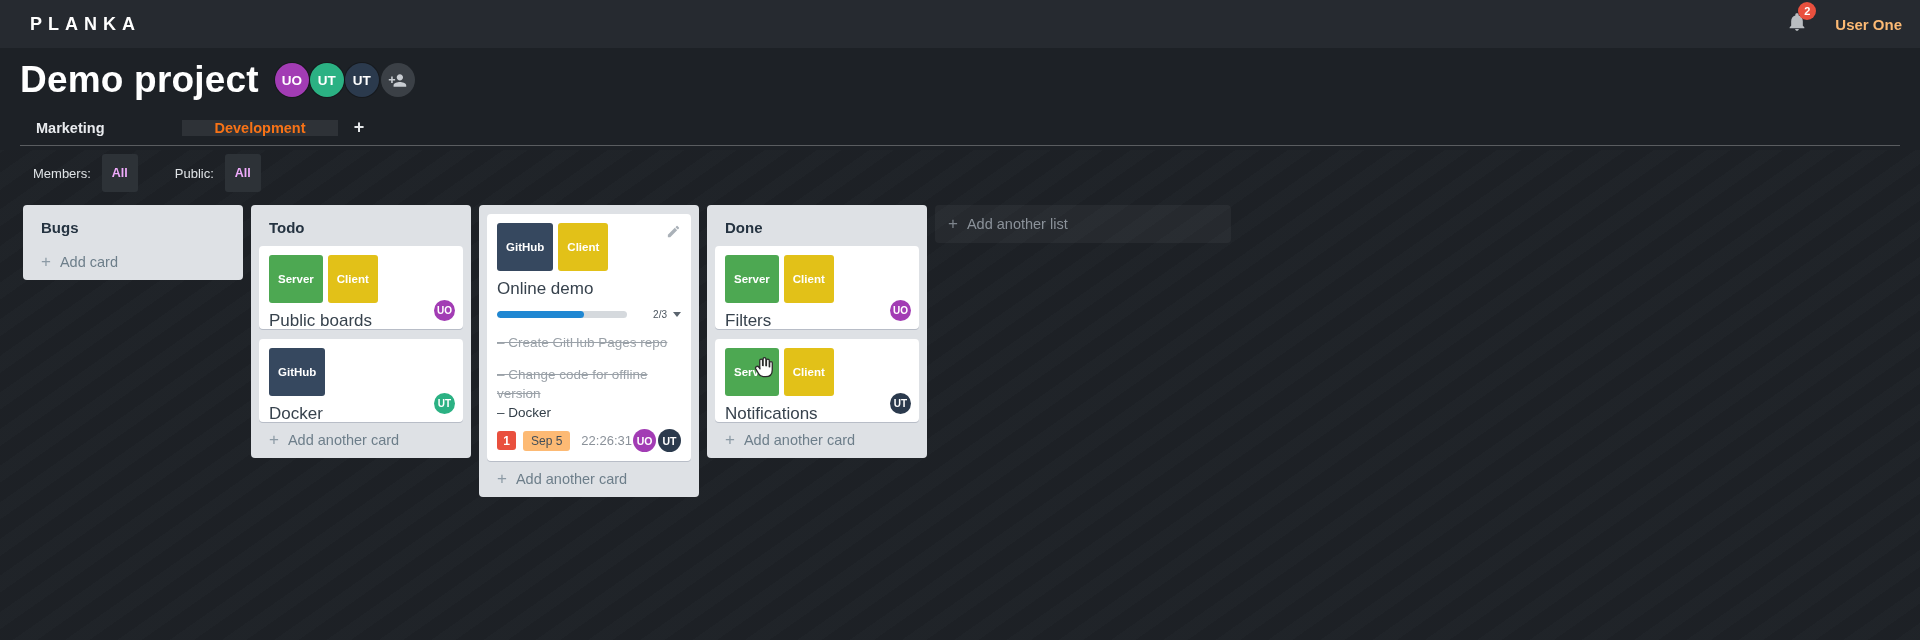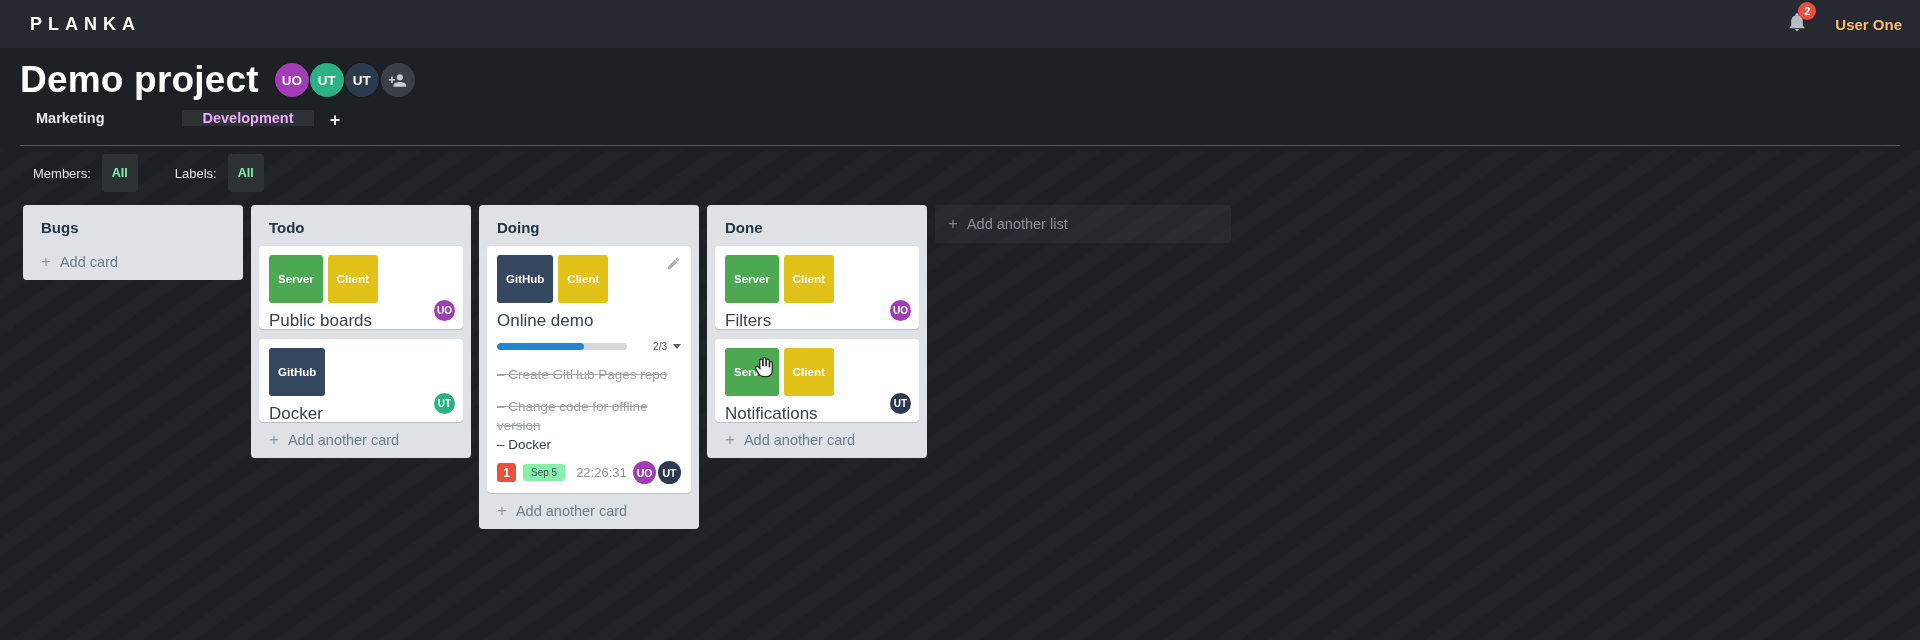--- a/index.html
+++ b/index.html
@@ -36,31 +36,31 @@
   .avatar{
     width:34px; height:34px; border-radius:50%; display:flex; align-items:center; justify-content:center;
     font-size:13.5px; font-weight:bold; color:#fff; box-shadow:0 0 0 1px rgba(0,0,0,0.25);
   }
   .avatar-add{
     width:34px; height:34px; border-radius:50%; background:#3b4046; display:flex;
     align-items:center; justify-content:center; cursor:pointer; margin-left:1px;
   }
 
   
-  .tabs{ display:flex; align-items:flex-start; margin:8px 20px 0 20px; border-bottom:1px solid rgba(255,255,255,0.27); height:36px; position:relative; z-index:4;}
+  .tabs{ display:flex; align-items:center; margin:8px 20px 0 20px; border-bottom:1px solid rgba(255,255,255,0.27); height:36px; position:relative; z-index:4;}
   .tab{ display:flex; align-items:center; font-size:14.5px; font-weight:600; color:#e9ebee; cursor:pointer; }
   .tab.plain{ width:162px; padding-left:16px; }
-  .tab.selected{ width:132px; justify-content:center; background:rgba(255,255,255,0.08); color:#f0abfc; }
+  .tab.selected{ width:156px; justify-content:center; background:rgba(255,255,255,0.08); color:#f97316; }
   .tab-add{ width:42px; display:flex; align-items:center; justify-content:center; font-size:18px; font-weight:bold; color:#e6e8ea; cursor:pointer; }
 
   
   .filters{ display:flex; align-items:center; margin:15px 0 0 33px; height:24px; font-size:13px; position:relative; z-index:4;}
   .filter-label{ color:#dfe3e6; margin-right:11px; }
   .filter-value{
-    background:#2d3237; color:#86efac; font-weight:600; font-size:12.5px;
+    background:#2d3237; color:#f0abfc; font-weight:600; font-size:12.5px;
     padding:12px 10px; border-radius:3px; cursor:pointer;
   }
   .filter-gap{ width:37px; }
 
   
   .board{ display:flex; align-items:flex-start; padding:20px 20px 0 23px; gap:8px; position:relative; z-index:4;}
   .list{
     width:220px; background:#dee1e5; border-radius:4px; padding:9px 8px 8px 8px; flex-shrink:0;
   }
   .list-title{ font-size:15px; font-weight:bold; color:#253341; padding:5px 10px 10px 10px; cursor:pointer; }
@@ -84,21 +84,21 @@
   .caret-down{ width:0; height:0; border-left:4.5px solid transparent; border-right:4.5px solid transparent;
     border-top:5px solid #5a646e; margin-left:6px; cursor:pointer; }
 
   .tasks{ margin-top:6px; }
   .task{ font-size:13.5px; line-height:19px; color:#323e48; }
   .task.done{ color:#9aa1a8; text-decoration:line-through;margin-top:13px; }
 
   .card-footer{ display:flex; align-items:center; margin-top:7px; }
   .notif-badge{ width:19px; height:19px; background:#e9503e; border-radius:3px; color:#fff; font-size:12px;
     font-weight:bold; display:flex; align-items:center; justify-content:center; }
-  .date-chip{ margin-left:7px; background:#86efac; border-radius:3px; padding:3px 8px; font-size:10px; color:#424e58; cursor:pointer;}
+  .date-chip{ margin-left:7px; background:#fdba74; border-radius:3px; padding:3px 8px; font-size:12px; color:#424e58; cursor:pointer;}
   .timer{ margin-left:11px; font-size:13px; color:#8a9199; cursor:pointer; }
   .footer-avatars{ margin-left:auto; display:flex; gap:2px; }
   .footer-avatars .avatar{ width:23px; height:23px; font-size:10.5px; box-shadow:none; }
 
   .add-row{ display:flex; align-items:center; padding:8px 10px 2px 10px; color:#6d7e8a; font-size:14.5px; cursor:pointer; }
   .add-row .plus{ font-size:17px; color:#8c9aa5; margin-right:9px; font-weight:400; line-height:14px; }
 
   .add-list{
     width:296px; height:38px; background:rgba(255,255,255,0.045); border-radius:4px;
     display:flex; align-items:center; padding-left:13px; color:#8b929a; font-size:14.5px; cursor:pointer; flex-shrink:0;
@@ -142,21 +142,21 @@
 <div class="tabs" id="tabs-row">
     <div class="tab plain">Marketing</div>
     <div class="tab selected">Development</div>
     <div class="tab-add">+</div>
   </div>
 
 <div class="filters">
   <span class="filter-label">Members:</span>
   <span class="filter-value">All</span>
   <span class="filter-gap"></span>
-  <span class="filter-label">Labels:</span>
+  <span class="filter-label">Public:</span>
   <span class="filter-value">All</span>
 </div>
 
 <div class="board">
   <div id="lists" style="display:flex; gap:8px; align-items:flex-start;">
   <div class="list">
     <div class="list-title">Bugs</div>
 
     <div class="add-row">
       <span class="plus">+</span>
@@ -188,21 +188,20 @@
             </span>
           </div>
 </div>
     <div class="add-row">
       <span class="plus">+</span>
       <span class="add-label">Add another card</span>
     </div>
   </div>
 
   <div class="list">
-    <div class="list-title">Doing</div>
     <div class="cards">
   <div class="card">
     <div class="labels">
               <span class="chip" style="background: rgb(54, 72, 95);">GitHub</span>
               <span class="chip" style="background: rgb(226, 193, 24);">Client</span>
             </div>
     <div class="card-title">Online demo</div>
   <span class="edit-btn"><svg width="15" height="15" viewBox="0 0 24 24">
                 <path fill="#aab1b8" d="M3 17.25V21h3.75L17.81 9.94l-3.75-3.75L3 17.25zM20.71 7.04a1 1 0 0 0 0-1.41l-2.34-2.34a1 1 0 0 0-1.41 0l-1.83 1.83 3.75 3.75 1.83-1.83z"></path>
               </svg></span>

